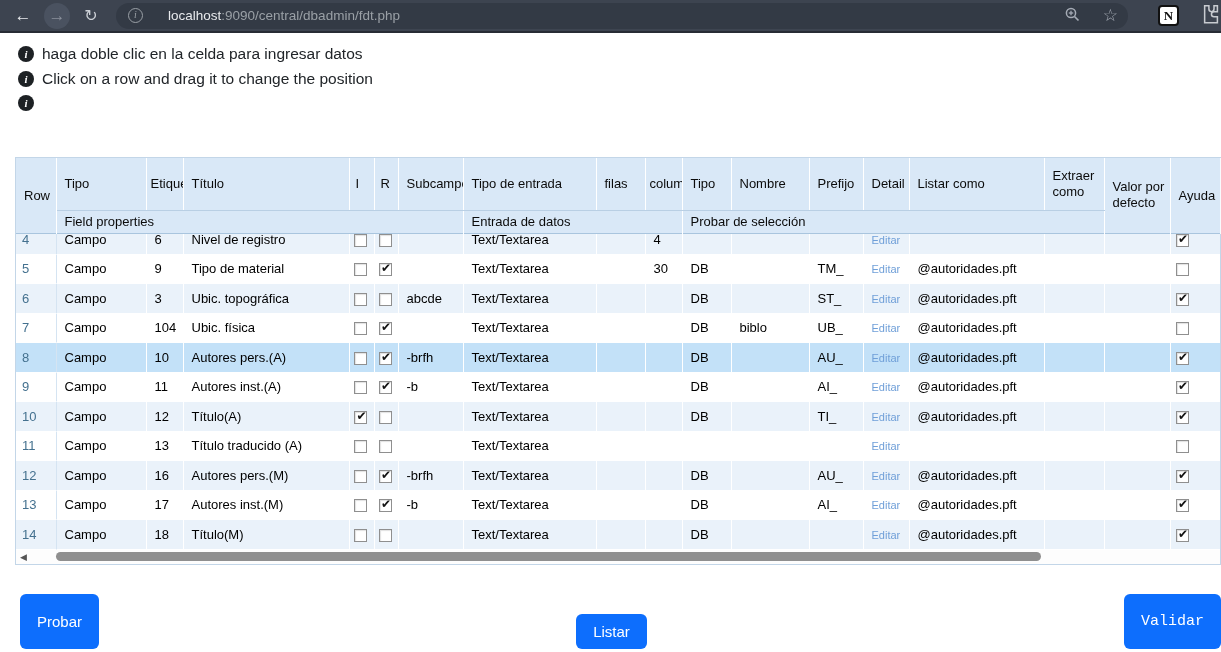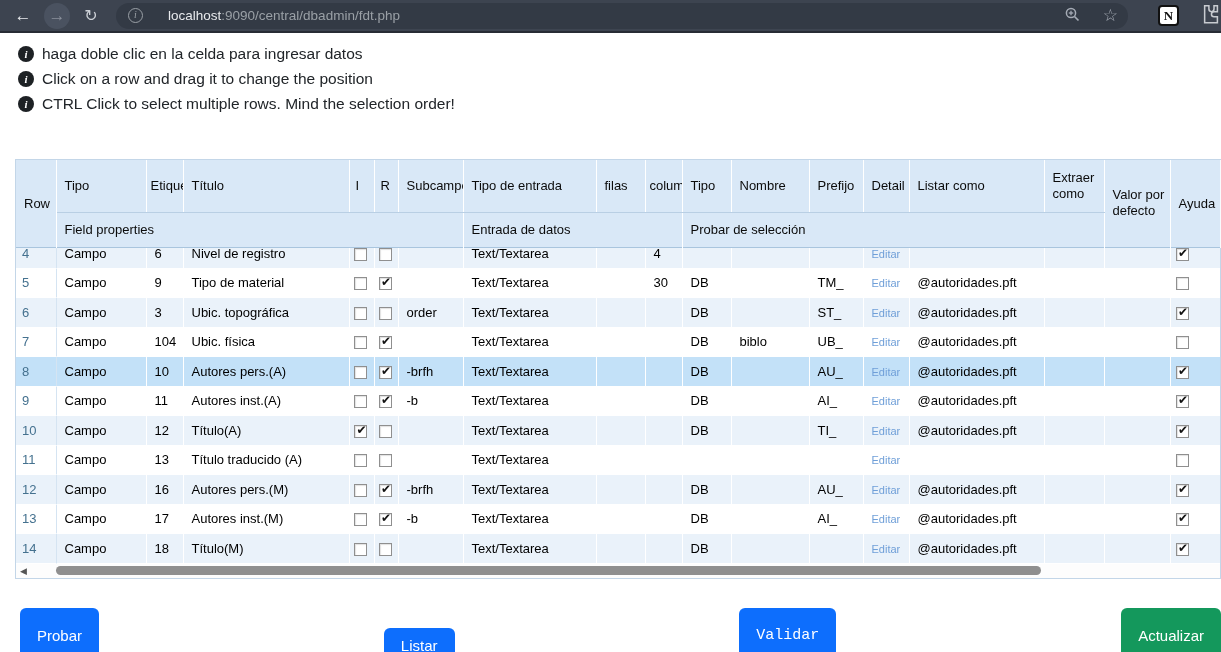--- a/index.html
+++ b/index.html
@@ -57,21 +57,21 @@
     border:1px solid #c3d6e8; background:#fff;
   }
   table.grid { table-layout:fixed; width:1204px; border-collapse:collapse; font-size:13px; }
   thead th {
     background:#d9e8f7; font-weight:normal; text-align:left; color:#0b0b0b;
     padding:2px 2px 2px 8px; vertical-align:middle; white-space:nowrap; overflow:hidden;
     border-right:1px solid rgba(255,255,255,.9);
   }
   thead tr.hrow1 th { height:52px; border-bottom:1px solid #b9cfe4; }
   thead tr.hrow1 th.rspan { border-bottom:none; }
-  thead tr.hrow2 th { height:35px; border-bottom:none; }
+  thead tr.hrow2 th { height:23px; border-bottom:none; }
   thead th.wrapok { white-space:normal; line-height:1.25; }
   .hdr { border-bottom:1px solid #a9c5de; }
 
   .viewport { height:316px; overflow:hidden; border-top:none; }
   .viewport table.grid { margin-top:-9px; }
   tbody td {
     height:29.5px; padding:0 2px 0 8px; white-space:nowrap; overflow:hidden;
     border-right:1px solid rgba(255,255,255,.92); border-bottom:1px solid rgba(255,255,255,.6);
     color:#000;
   }
@@ -144,21 +144,20 @@
   <li>
       <span class="i-badge">i</span>
       <span>haga doble clic en la celda para ingresar datos</span>
     </li>
   <li>
       <span class="i-badge">i</span>
       <span>Click on a row and drag it to change the position</span>
     </li>
   <li>
       <span class="i-badge">i</span>
-      <span>CTRL Click to select multiple rows. Mind the selection order!</span>
     </li>
 </ul>
 
 <div class="table-wrap">
   <table class="grid hdr">
     <colgroup>
       <col style="width:40px">
         <col style="width:90px">
         <col style="width:37px">
         <col style="width:166px">
@@ -269,21 +268,21 @@
     <td></td>
     <td class="c-cb c-ayuda"><span class="cb"></span></td>
   </tr>
           <tr class="alt">
     <td class="c-row">6</td>
     <td>Campo</td>
     <td>3</td>
     <td>Ubic. topográfica</td>
     <td class="c-cb"><span class="cb"></span></td>
     <td class="c-cb"><span class="cb"></span></td>
-    <td>order</td>
+    <td>abcde</td>
     <td>Text/Textarea</td>
     <td></td>
     <td></td>
     <td>DB</td>
     <td></td>
     <td>ST_</td>
     <td class="c-detail"><span class="link">Editar</span></td>
     <td>@autoridades.pft</td>
     <td></td>
     <td></td>
@@ -456,14 +455,13 @@
   <div class="hscroll">
     <div class="hs-arrow">◀</div>
     <div class="hs-thumb"></div>
   </div>
 </div>
 
 <div class="actions">
   <button class="btn" style="background: rgb(13, 110, 253);">Probar</button>
   <button class="btn" style="background: rgb(13, 110, 253); margin-top: 20px;">Listar</button>
   <button class="btn" style="background: rgb(13, 110, 253); font-family: Liberation Mono, monospace;">Validar</button>
-  <button class="btn" style="background: rgb(20, 152, 92);">Actualizar</button>
 </div>
 
 </body></html>

